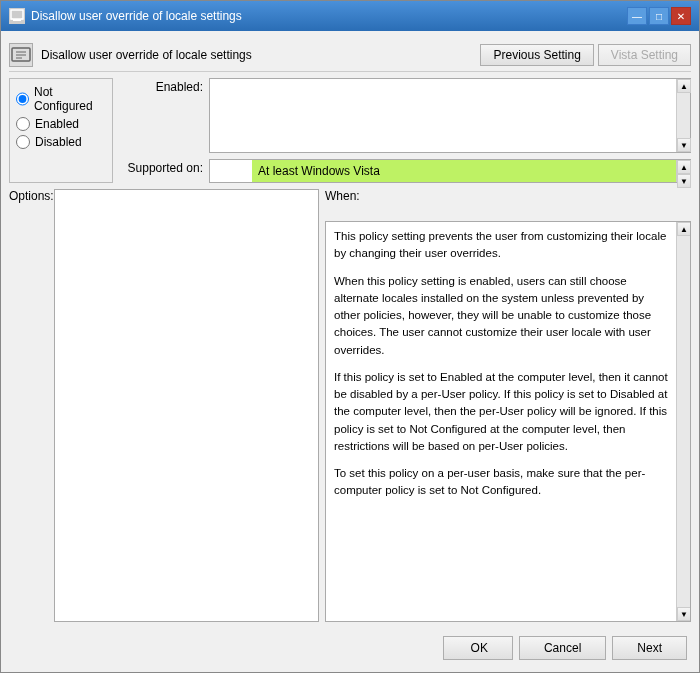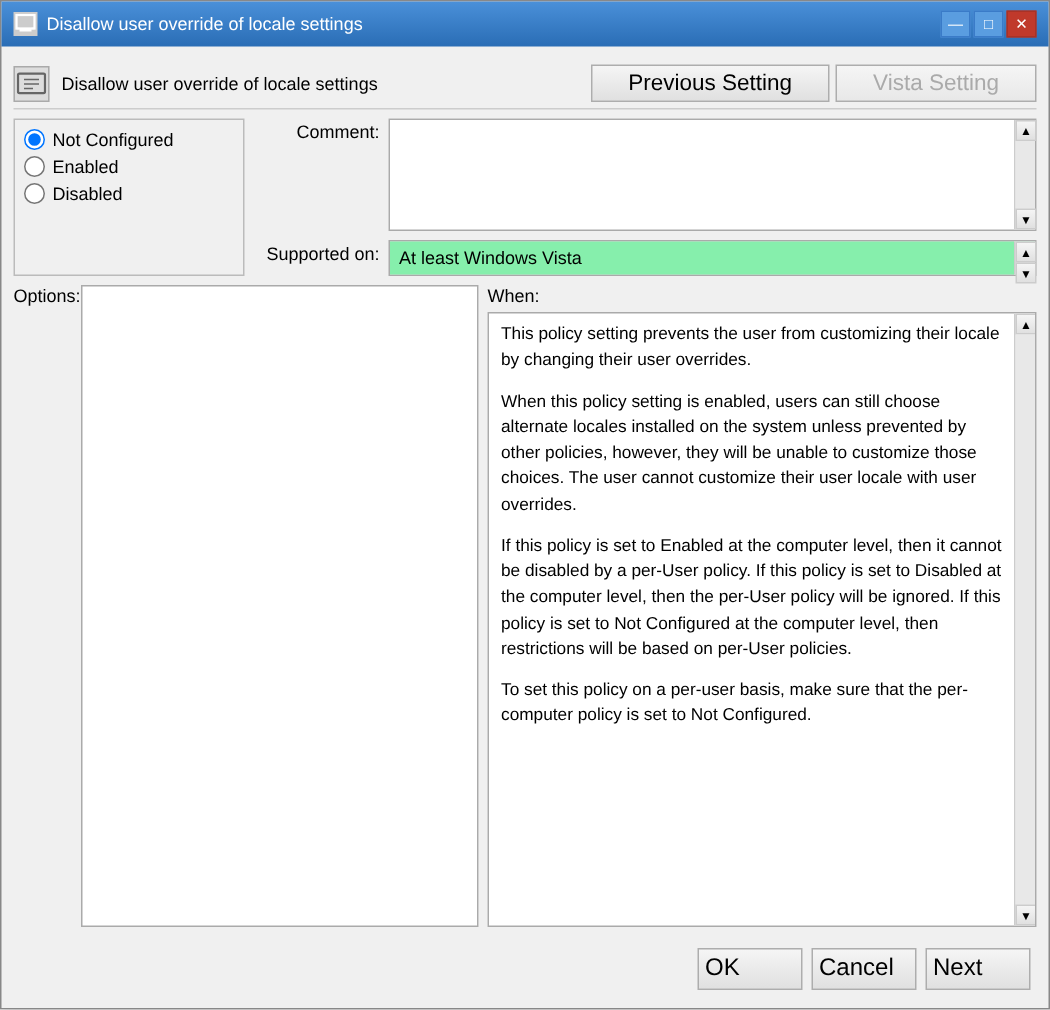--- a/index.html
+++ b/index.html
@@ -101,24 +101,24 @@
       display: flex;
       align-items: center;
       justify-content: center;
       font-size: 14px;
     }
     .header-buttons {
       display: flex;
       gap: 4px;
     }
     .btn {
-      padding: 3px 24px;
+      padding: 3px 12px;
       background: linear-gradient(to bottom, #f5f5f5, #e0e0e0);
       border: 1px solid #adadad;
-      font-size: 15px;
+      font-size: 12px;
       cursor: pointer;
       color: #000;
       min-width: 80px;
       text-align: center;
     }
     .btn:disabled, .btn.disabled {
       color: #aaa;
       background: linear-gradient(to bottom, #f5f5f5, #e8e8e8);
       cursor: default;
     }
@@ -126,21 +126,21 @@
       display: flex;
       gap: 10px;
       flex-shrink: 0;
     }
     .radio-group {
       display: flex;
       flex-direction: column;
       gap: 4px;
       padding: 6px;
       border: 1px solid #bbb;
-      width: 154px;
+      width: 104px;
     }
     .radio-item {
       display: flex;
       align-items: center;
       gap: 5px;
       font-size: 12px;
     }
     .radio-item input[type="radio"] {
       margin: 0;
       width: 14px;
@@ -213,23 +213,24 @@
       position: relative;
       border: 1px solid #aaa;
       background: white;
       display: flex;
       align-items: flex-start;
     }
     .select-inner {
       flex: 1;
       padding: 4px 6px;
       font-size: 12px;
-      background: #86efac;
+      background: #bef264;
       border: none;
       width: calc(100% - 14px);
+      margin-left: 42px;
     }
     .options-help-section {
       display: flex;
       gap: 6px;
       flex: 1;
       min-height: 0;
     }
     .section-label {
       font-size: 12px;
       color: #000;
@@ -253,20 +254,21 @@
       min-height: 0;
     }
     .help-box {
       flex: 1;
       border: 1px solid #aaa;
       background: white;
       overflow: hidden;
       display: flex;
       position: relative;
       min-height: 0;
+      margin-top: 14px;
     }
     .help-text {
       flex: 1;
       padding: 6px 8px;
       font-size: 11.5px;
       line-height: 1.5;
       overflow-y: auto;
       color: #000;
     }
     .help-text p {
@@ -277,28 +279,28 @@
     }
     .footer-row {
       display: flex;
       justify-content: flex-end;
       align-items: center;
       gap: 6px;
       padding: 8px 4px 4px 4px;
       flex-shrink: 0;
     }
     .footer-btn {
-      padding: 4px 4px;
+      padding: 4px 24px;
       background: linear-gradient(to bottom, #f5f5f5, #e0e0e0);
       border: 1px solid #adadad;
-      font-size: 16px;
+      font-size: 12px;
       cursor: pointer;
       color: #000;
       min-width: 70px;
-      text-align: left;
+      text-align: right;
     }
     .scroll-v-container {
       display: flex;
       flex-direction: column;
       width: 14px;
       background: #f0f0f0;
       border-left: 1px solid #ccc;
       flex-shrink: 0;
     }
   </style>
@@ -359,21 +361,21 @@
         </div>
         <div class="radio-item">
           <input type="radio" name="config" id="disabled" style="">
           <label for="disabled">Disabled</label>
         </div>
       </div>
 
       <div class="form-fields">
 
         <div class="field-row">
-          <span class="field-label">Comment:</span>
+          <span class="field-label">Enabled:</span>
           <div class="text-area-wrapper">
             <textarea class="comment-textarea" style=""></textarea>
             <div class="scrollbar-v">
               <div class="scroll-btn">▲</div>
               <div class="scroll-track"></div>
               <div class="scroll-btn">▼</div>
             </div>
           </div>
         </div>
 

